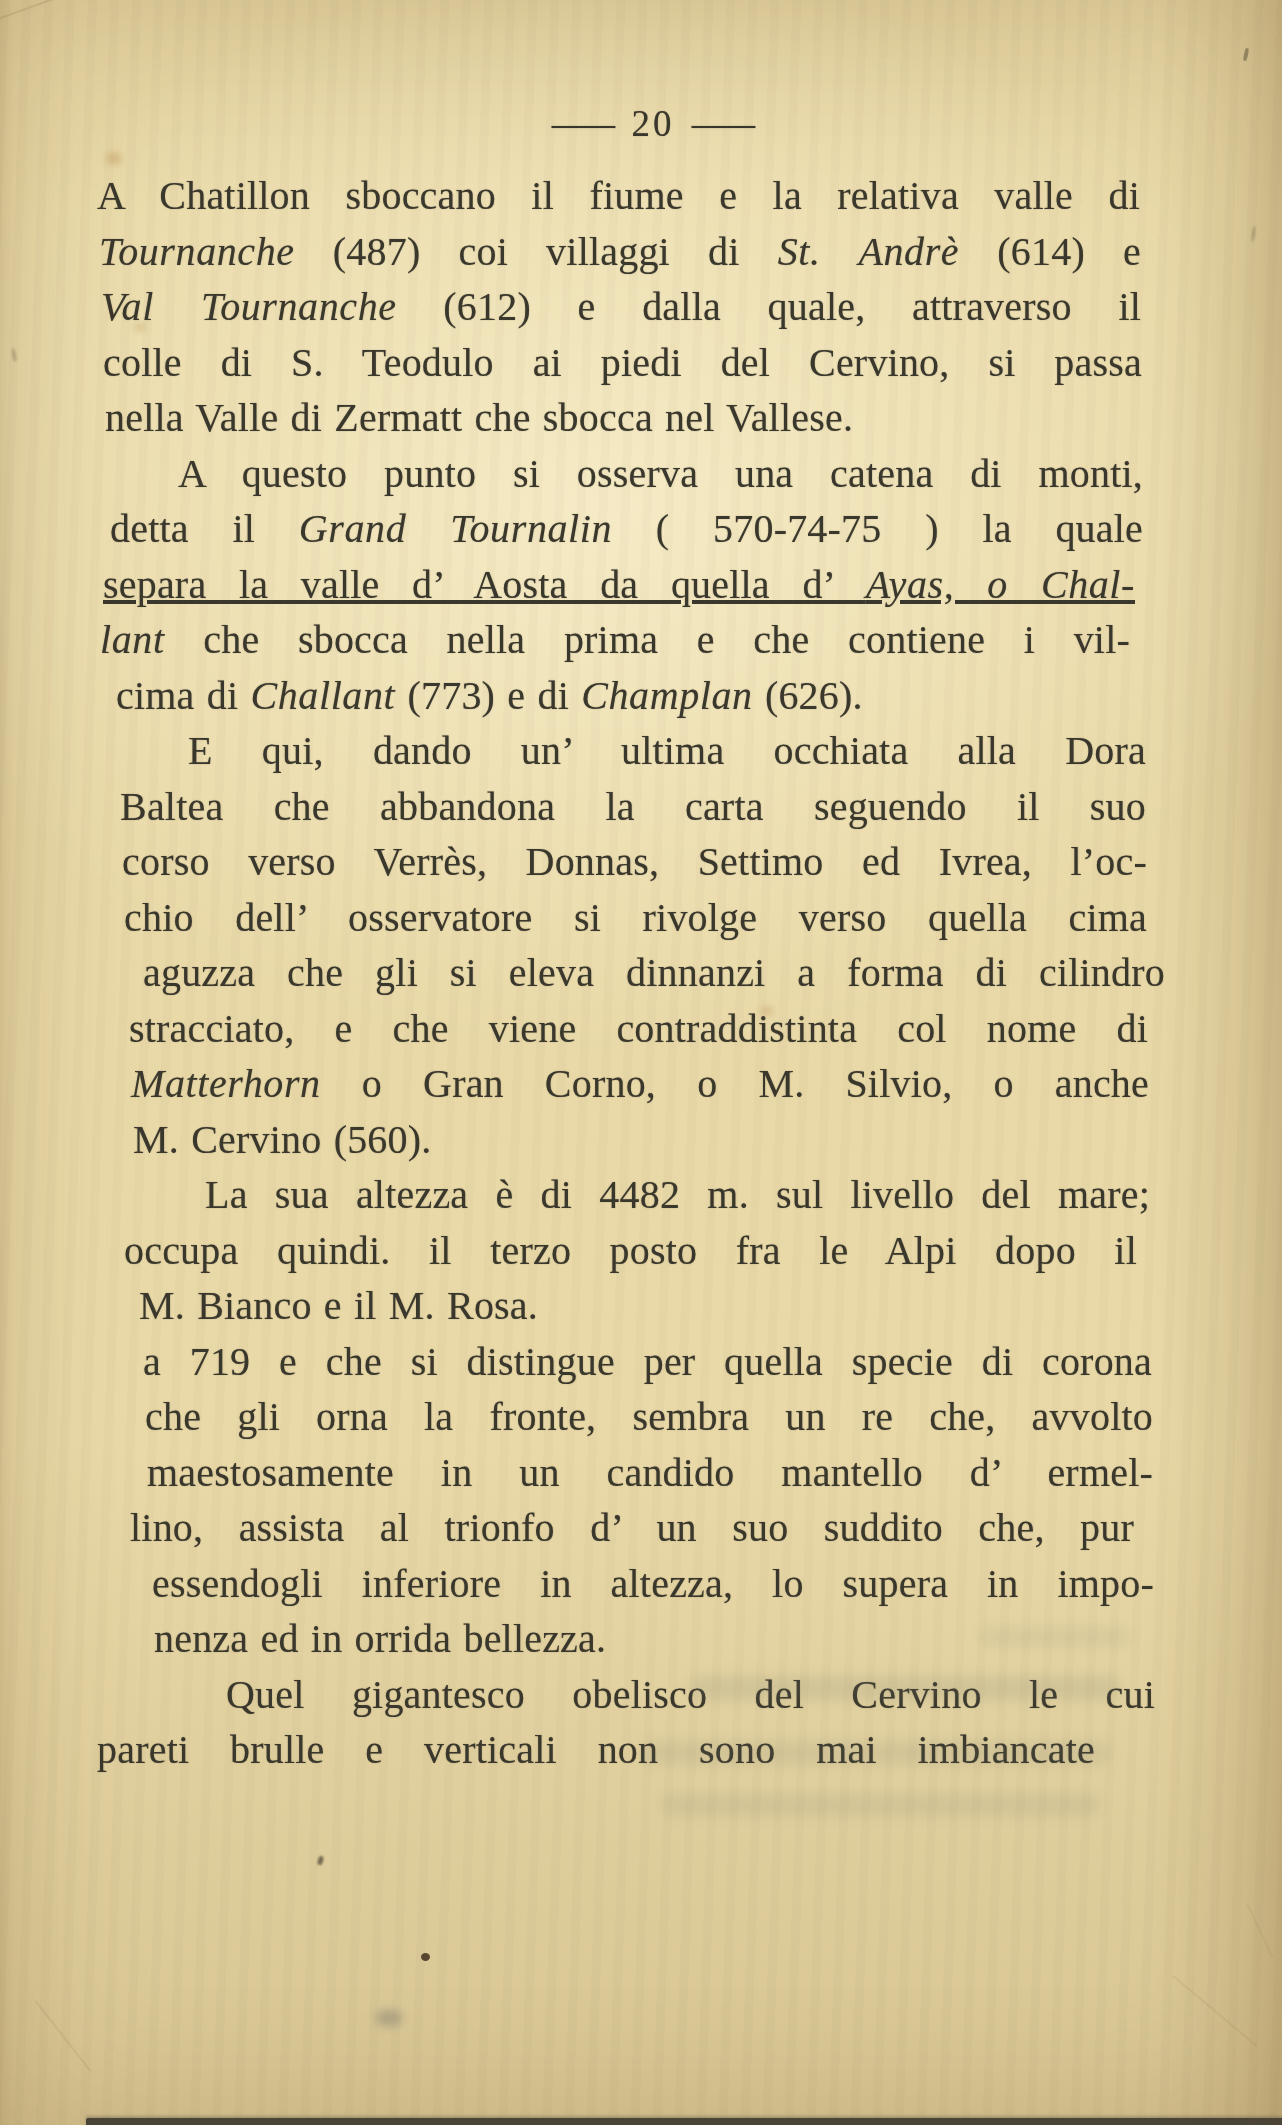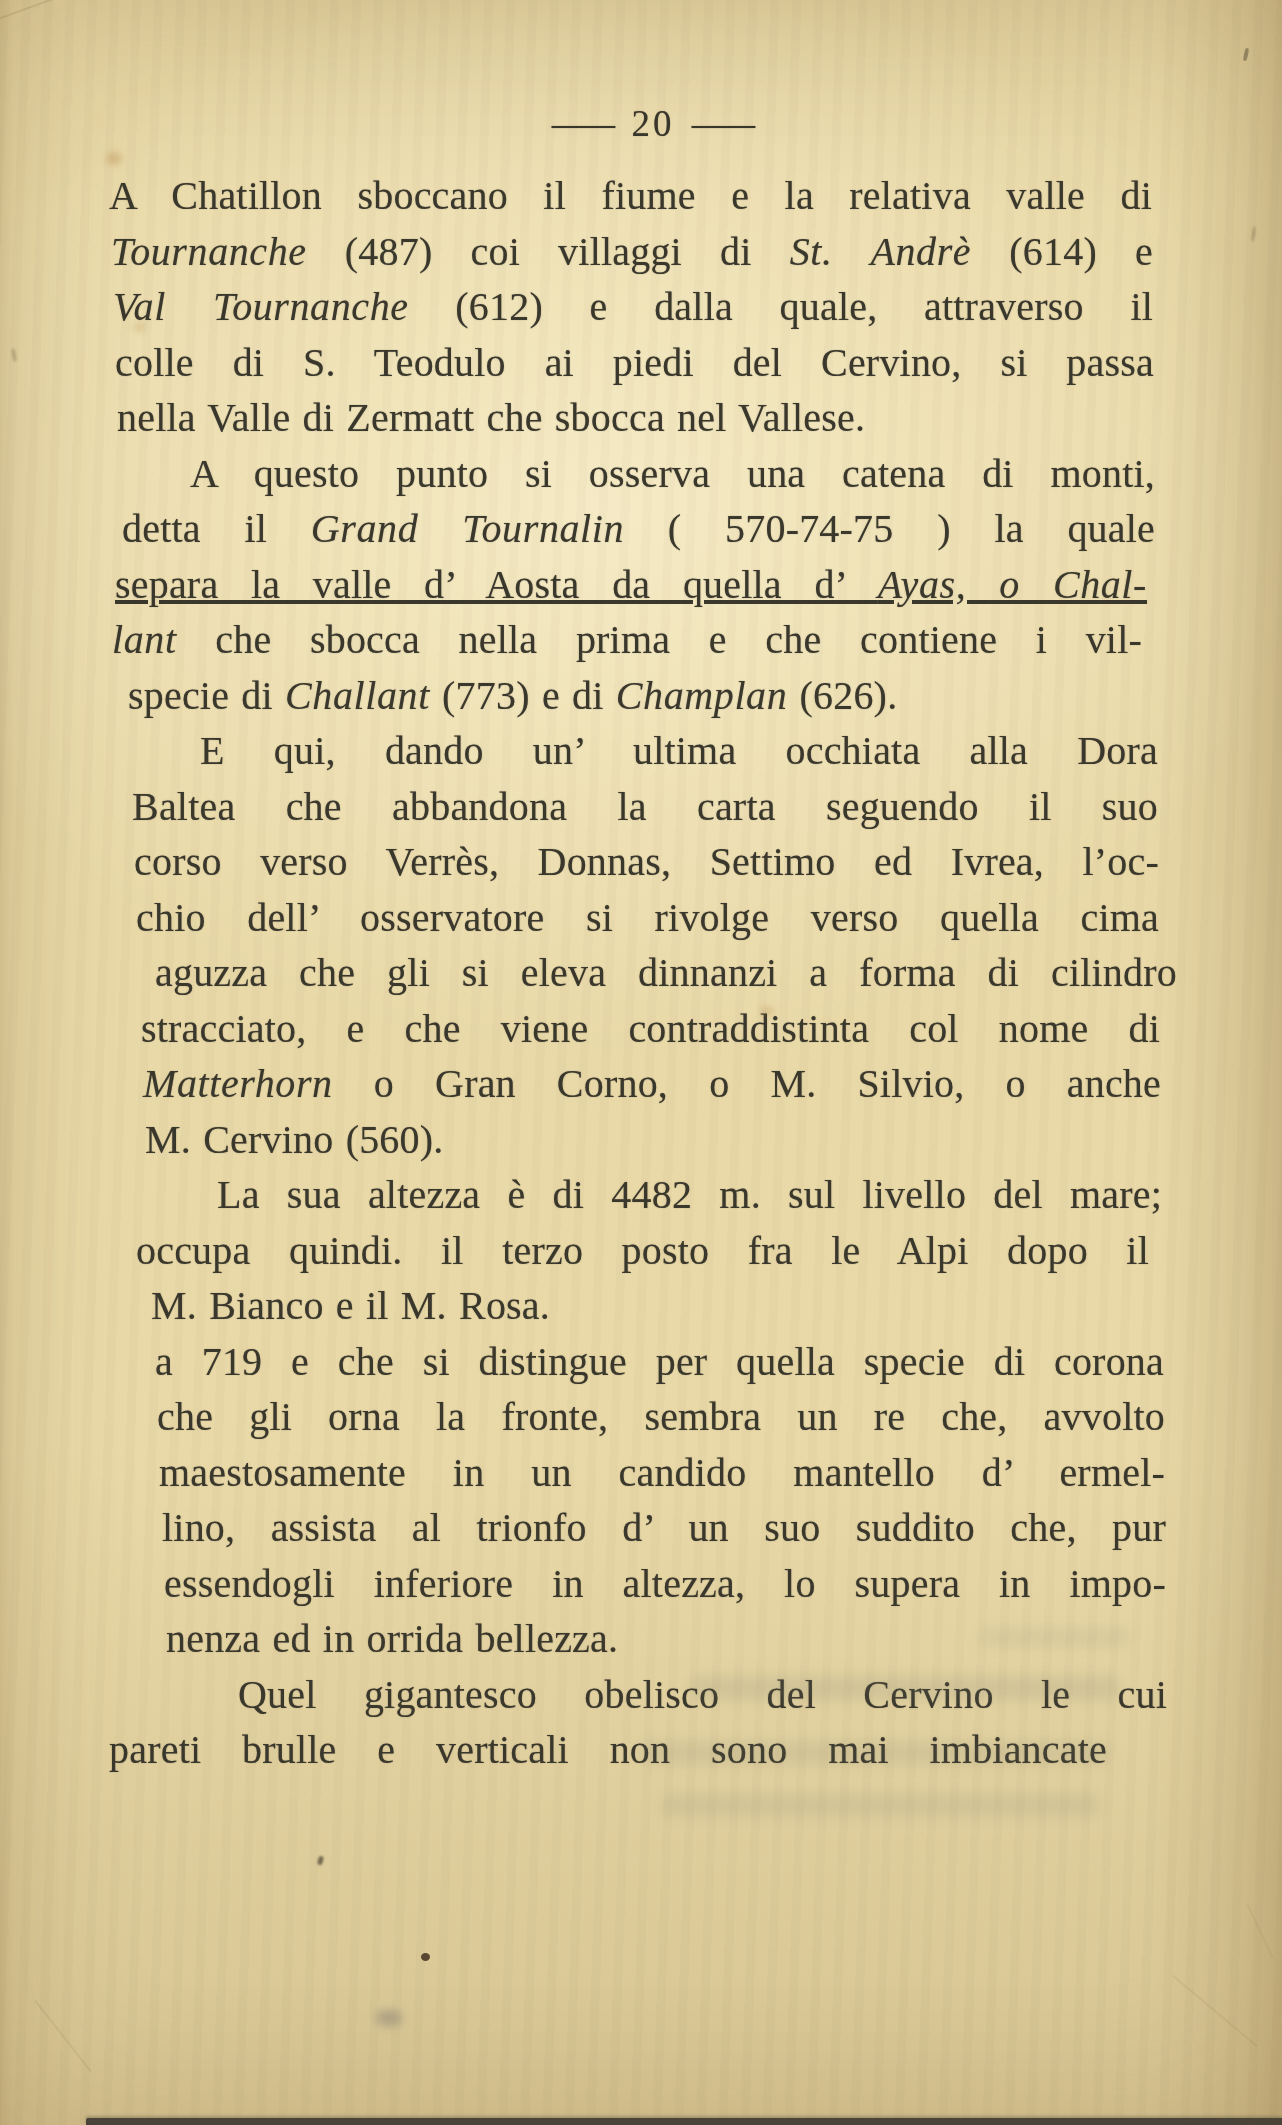--- a/index.html
+++ b/index.html
@@ -19,21 +19,21 @@
   }
   .vignette{position:absolute;inset:0;pointer-events:none;box-shadow:inset 0 0 140px rgba(120,90,40,0.18);}
   .page-header{
     position:absolute;left:0;right:0;top:102px;text-align:center;
     color:#3a372c;font-size:37px;transform:translateX(12px);
     text-shadow:0 0 1px rgba(50,46,36,0.5);
   }
   .page-header .dash{display:inline-block;transform:scaleX(1.7);letter-spacing:0;}
   .page-header .num{display:inline-block;margin:0 30px;letter-spacing:3px;text-align:right;}
   .textblock{
-    position:absolute;left:109px;top:168px;width:1063px;
+    position:absolute;left:97px;top:168px;width:1063px;
     color:#3a372c;font-size:40px;line-height:55.5px;
     letter-spacing:0.2px;word-spacing:2px;
     text-shadow:0 0 1.2px rgba(52,48,38,0.45);
   }
   .line{text-align:justify;text-align-last:justify;text-justify:inter-word;height:55.5px;}
   .line.last{text-align-last:left;}
   .line i{font-style:italic;letter-spacing:0.6px;}
   .stain{position:absolute;pointer-events:none;border-radius:50%;}
   .ghost{position:absolute;pointer-events:none;background:#767c68;border-radius:10px;filter:blur(7px);}
   .scratch{position:absolute;pointer-events:none;background:rgba(120,100,55,0.35);}
@@ -51,36 +51,36 @@
 <div class="textblock" id="textblock">
     <div class="line" style="margin-left: 0px; width: 1043px;"><span>A Chatillon sboccano il fiume e la relativa valle di</span></div>
     <div class="line" style="margin-left: 2px; width: 1042px;"><i>Tournanche</i><span> (487) coi villaggi di </span><i>St. Andrè</i><span> (614) e</span></div>
     <div class="line" style="margin-left: 4px; width: 1040px;"><i>Val Tournanche</i><span> (612) e dalla quale, attraverso il</span></div>
     <div class="line" style="margin-left: 6px; width: 1039px;"><span>colle di S. Teodulo ai piedi del Cervino, si passa</span></div>
     <div class="line last" style="margin-left: 8px; width: 1037px;"><span>nella Valle di Zermatt che sbocca nel Vallese.</span></div>
     <div class="line" style="margin-left: 81px; width: 965px;"><span>A questo punto si osserva una catena di monti,</span></div>
     <div class="line" style="margin-left: 13px; width: 1033px;"><span>detta il </span><i>Grand Tournalin</i><span> ( 570-74-75 ) la quale</span></div>
     <div class="line" style="margin-left: 6px; width: 1032px; text-decoration: underline;"><span>separa la valle d’ Aosta da quella d’ </span><i>Ayas, o Chal-</i></div>
     <div class="line" style="margin-left: 3px; width: 1030px;"><i>lant</i><span> che sbocca nella prima e che contiene i vil-</span></div>
-    <div class="line last" style="margin-left: 19px; width: 1029px;"><span>specie di </span><i>Challant</i><span> (773) e di </span><i>Champlan</i><span> (626).</span></div>
+    <div class="line last" style="margin-left: 19px; width: 1029px;"><span>cima di </span><i>Challant</i><span> (773) e di </span><i>Champlan</i><span> (626).</span></div>
     <div class="line" style="margin-left: 91px; width: 958px;"><span>E qui, dando un’ ultima occhiata alla Dora</span></div>
     <div class="line" style="margin-left: 23px; width: 1026px;"><span>Baltea che abbandona la carta seguendo il suo</span></div>
     <div class="line" style="margin-left: 25px; width: 1025px;"><span>corso verso Verrès, Donnas, Settimo ed Ivrea, l’oc-</span></div>
     <div class="line" style="margin-left: 27px; width: 1023px;"><span>chio dell’ osservatore si rivolge verso quella cima</span></div>
     <div class="line" style="margin-left: 46px; width: 1022px;"><span>aguzza che gli si eleva dinnanzi a forma di cilindro</span></div>
     <div class="line" style="margin-left: 32px; width: 1019px;"><span>stracciato, e che viene contraddistinta col nome di</span></div>
     <div class="line" style="margin-left: 34px; width: 1018px;"><i>Matterhorn</i><span> o Gran Corno, o M. Silvio, o anche</span></div>
     <div class="line last" style="margin-left: 36px; width: 1016px;"><span>M. Cervino (560).</span></div>
     <div class="line" style="margin-left: 108px; width: 945px;"><span>La sua altezza è di 4482 m. sul livello del mare;</span></div>
     <div class="line" style="margin-left: 27px; width: 1013px;"><span>occupa quindi. il terzo posto fra le Alpi dopo il</span></div>
     <div class="line last" style="margin-left: 42px; width: 1012px;"><span>M. Bianco e il M. Rosa.</span></div>
     <div class="line" style="margin-left: 46px; width: 1009px;"><span>a 719 e che si distingue per quella specie di corona</span></div>
     <div class="line" style="margin-left: 48px; width: 1008px;"><span>che gli orna la fronte, sembra un re che, avvolto</span></div>
     <div class="line" style="margin-left: 50px; width: 1006px;"><span>maestosamente in un candido mantello d’ ermel-</span></div>
-    <div class="line" style="margin-left: 53px; width: 1004px;"><span>lino, assista al trionfo d’ un suo suddito che, pur</span></div>
+    <div class="line" style="margin-left: 33px; width: 1004px;"><span>lino, assista al trionfo d’ un suo suddito che, pur</span></div>
     <div class="line" style="margin-left: 55px; width: 1002px;"><span>essendogli inferiore in altezza, lo supera in impo-</span></div>
     <div class="line last" style="margin-left: 57px; width: 1001px;"><span>nenza ed in orrida bellezza.</span></div>
     <div class="line" style="margin-left: 129px; width: 929px;"><span>Quel gigantesco obelisco del Cervino le cui</span></div>
     <div class="line" style="width: 998px;"><span>pareti brulle e verticali non sono mai imbiancate</span></div>
   </div>
 
 <div class="scratch" style="left:-8px;top:6px;width:78px;height:2px;transform:rotate(-20deg);opacity:.5;"></div>
 <div class="stain" style="left:106px;top:152px;width:16px;height:13px;background:rgba(165,118,52,0.28);filter:blur(3px);"></div>
 <div class="stain" style="left:134px;top:322px;width:12px;height:10px;background:rgba(165,118,52,0.22);filter:blur(3px);"></div>
 <div class="stain" style="left:760px;top:1006px;width:14px;height:10px;background:rgba(170,125,60,0.25);filter:blur(3px);"></div>

